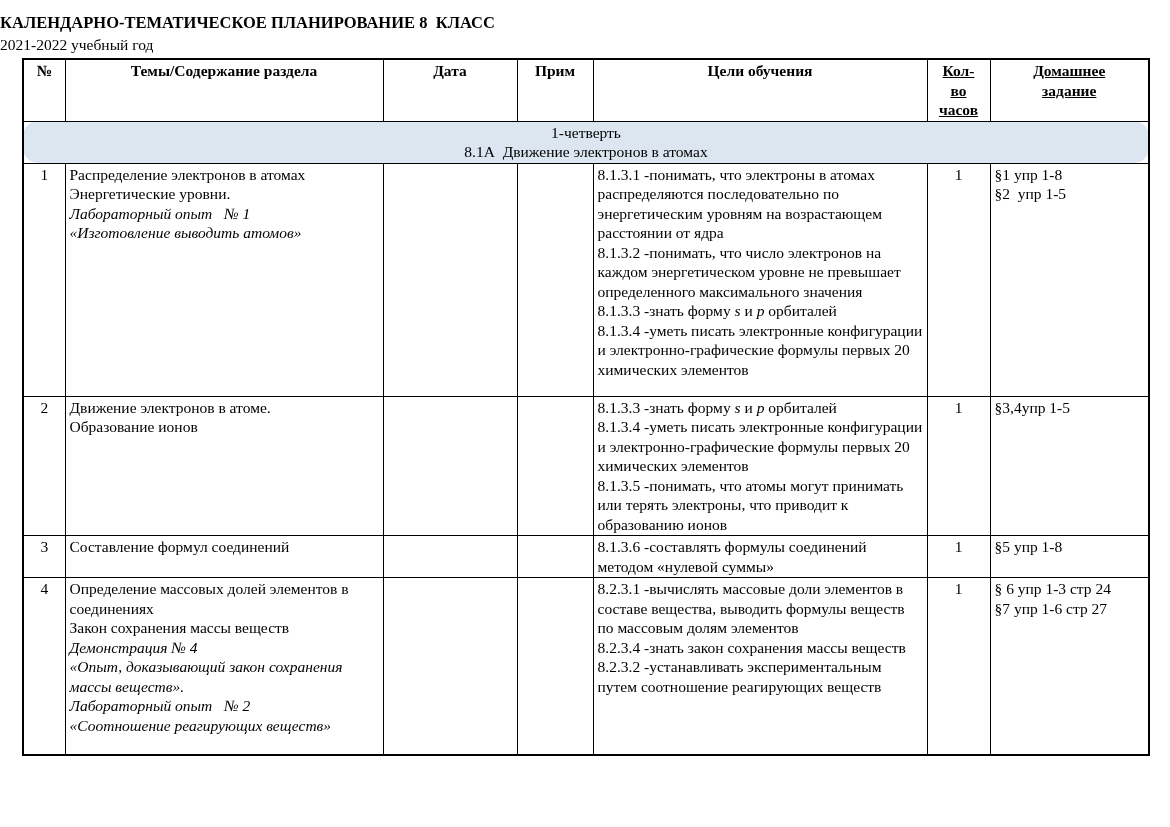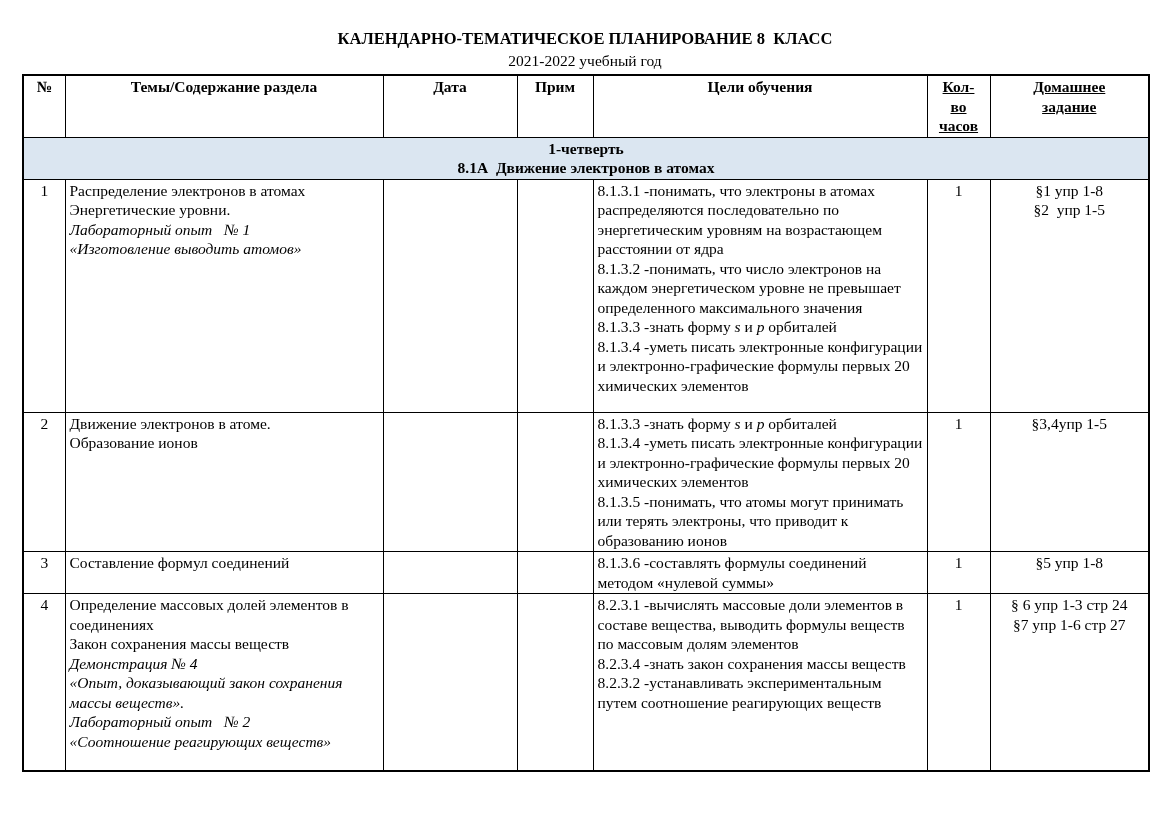--- a/index.html
+++ b/index.html
@@ -10,22 +10,21 @@
     color: #000000;
   }
   .page {
     position: relative;
     width: 1170px;
     height: 827px;
     background: #ffffff;
     overflow: hidden;
   }
   .title-block {
-    padding-top: 28px;
-    text-align: center;
+    padding-top: 12px;
   }
   .title-line1 {
     font-weight: bold;
     font-size: 16.5px;
     line-height: 22px;
     white-space: pre-wrap;
   }
   .title-line2, .title-line3 {
     font-weight: normal;
     font-size: 15.5px;
@@ -49,26 +48,27 @@
     overflow: hidden;
   }
   table.plan th {
     font-weight: bold;
     text-align: center;
     height: 54px;
   }
   th.hours-h { white-space: pre-line; text-decoration: underline; }
   tr.section-row td {
     text-align: center;
-    font-weight: bold;
+    font-weight: normal;
     padding: 1px 0;
+    border-radius: 15px;
   }
   td.num-cell { text-align: center; }
   td.hours-cell { text-align: center; }
-  td.homework-cell { text-align: center; }
+  td.homework-cell { text-align: left; }
   .cell-line { white-space: pre-wrap; }
   tr.lesson-1 td { height: 230px; }
   tr.lesson-2 td { height: 130px; }
   tr.lesson-3 td { height: 36px; }
   tr.lesson-4 td { height: 174px; }
 </style>
 </head>
 <body>
 
 <div class="page">

